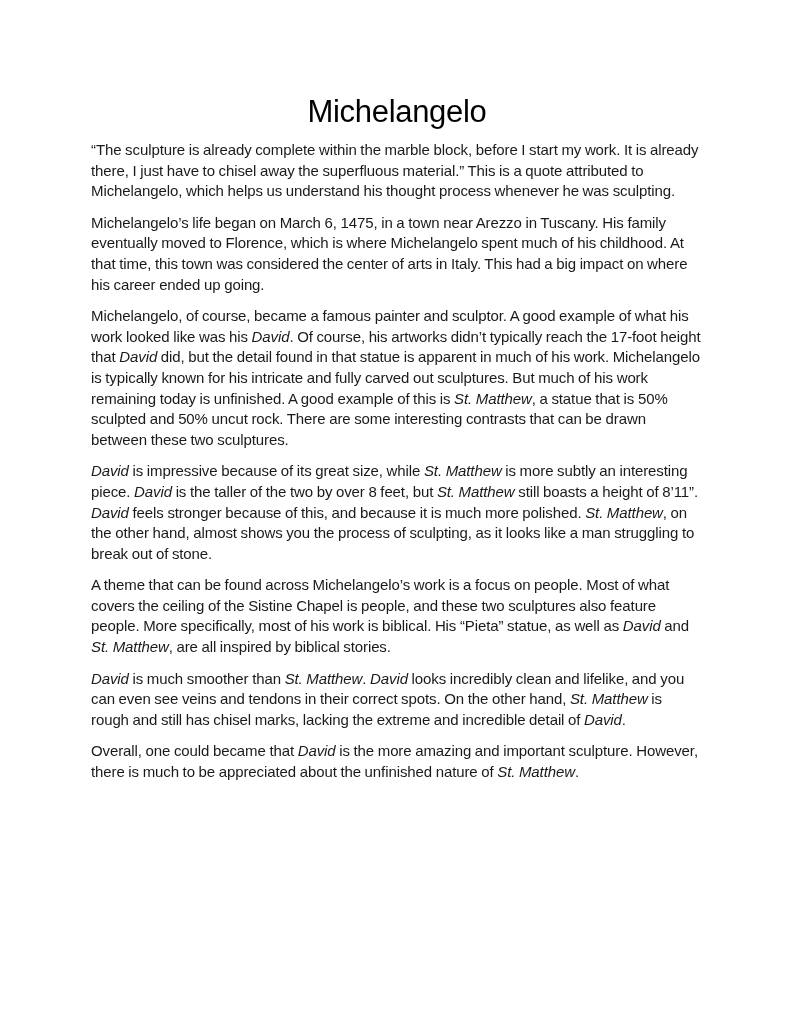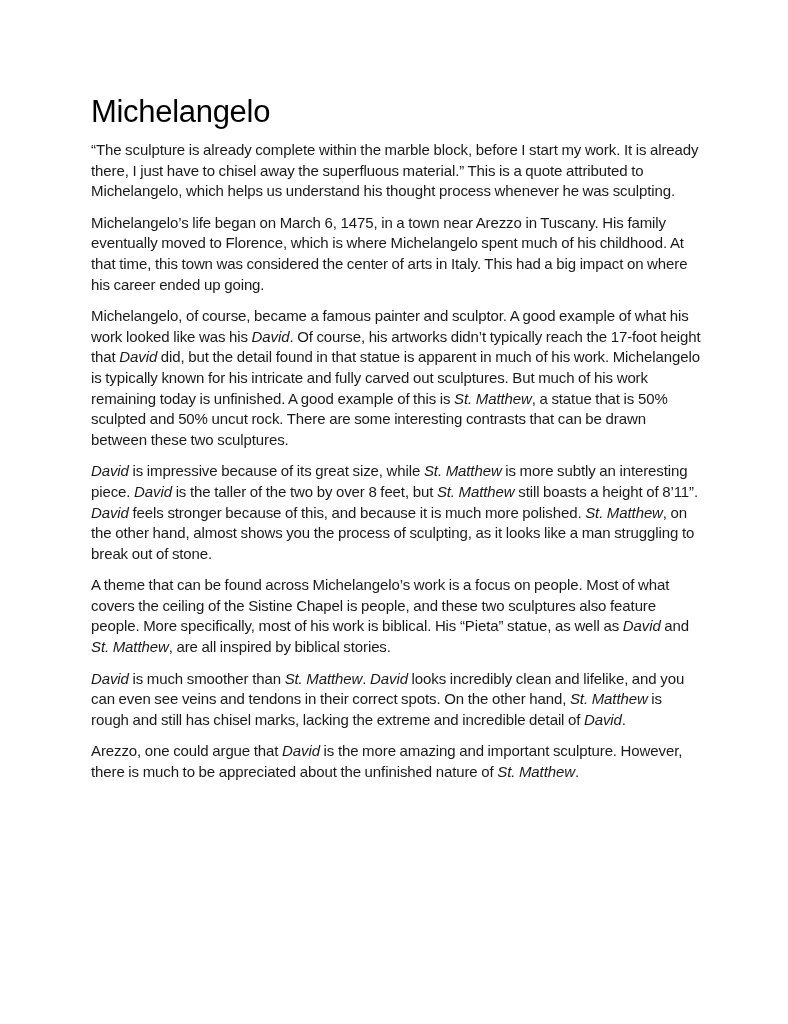--- a/index.html
+++ b/index.html
@@ -18,21 +18,21 @@
     .page {
       position: absolute;
       left: 91px;
       top: 92px;
       width: 612px;
     }
     .title {
       font-family: "Liberation Sans", sans-serif;
       font-size: 31px;
       font-weight: normal;
-      text-align: left;
+      text-align: center;
       margin: 0 0 8px 0;
       line-height: 40px;
       letter-spacing: -0.3px;
       color: #000000;
     }
     .para {
       font-size: 15px;
       line-height: 20.6px;
       margin: 0 0 11px 0;
       letter-spacing: -0.1px;
@@ -46,15 +46,15 @@
 
 <div class="page">
   <h1 class="title">Michelangelo</h1>
   <div id="doc-body">
       <p class="para"><span>“The sculpture is already complete within the marble block, before I start my work. It is already there, I just have to chisel away the superfluous material.” This is a quote attributed to Michelangelo, which helps us understand his thought process whenever he was sculpting.</span></p>
       <p class="para"><span>Michelangelo’s life began on March 6, 1475, in a town near Arezzo in Tuscany. His family eventually moved to Florence, which is where Michelangelo spent much of his childhood. At that time, this town was considered the center of arts in Italy. This had a big impact on where his career ended up going.</span></p>
       <p class="para"><span>Michelangelo, of course, became a famous painter and sculptor. A good example of what his work looked like was his </span><em>David</em><span>. Of course, his artworks didn’t typically reach the 17-foot height that </span><em>David</em><span> did, but the detail found in that statue is apparent in much of his work. Michelangelo is typically known for his intricate and fully carved out sculptures. But much of his work remaining today is unfinished. A good example of this is </span><em>St. Matthew</em><span>, a statue that is 50% sculpted and 50% uncut rock. There are some interesting contrasts that can be drawn between these two sculptures.</span></p>
       <p class="para"><em>David</em><span> is impressive because of its great size, while </span><em>St. Matthew</em><span> is more subtly an interesting piece. </span><em>David</em><span> is the taller of the two by over 8 feet, but </span><em>St. Matthew</em><span> still boasts a height of 8’11”. </span><em>David</em><span> feels stronger because of this, and because it is much more polished. </span><em>St. Matthew</em><span>, on the other hand, almost shows you the process of sculpting, as it looks like a man struggling to break out of stone.</span></p>
       <p class="para"><span>A theme that can be found across Michelangelo’s work is a focus on people. Most of what covers the ceiling of the Sistine Chapel is people, and these two sculptures also feature people. More specifically, most of his work is biblical. His “Pieta” statue, as well as </span><em>David</em><span> and </span><em>St. Matthew</em><span>, are all inspired by biblical stories.</span></p>
       <p class="para"><em>David</em><span> is much smoother than </span><em>St. Matthew</em><span>. </span><em>David</em><span> looks incredibly clean and lifelike, and you can even see veins and tendons in their correct spots. On the other hand, </span><em>St. Matthew</em><span> is rough and still has chisel marks, lacking the extreme and incredible detail of </span><em>David</em><span>.</span></p>
-      <p class="para"><span>Arezzo, one could argue that </span><em>David</em><span> is the more amazing and important sculpture. However, there is much to be appreciated about the unfinished nature of </span><em>St. Matthew</em><span>.</span></p>
+      <p class="para"><span>Overall, one could became that </span><em>David</em><span> is the more amazing and important sculpture. However, there is much to be appreciated about the unfinished nature of </span><em>St. Matthew</em><span>.</span></p>
     </div>
 </div>
 
 </body></html>

